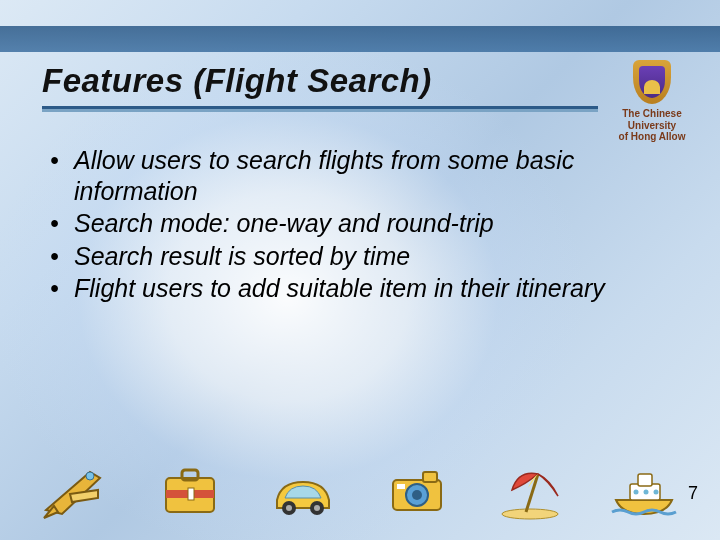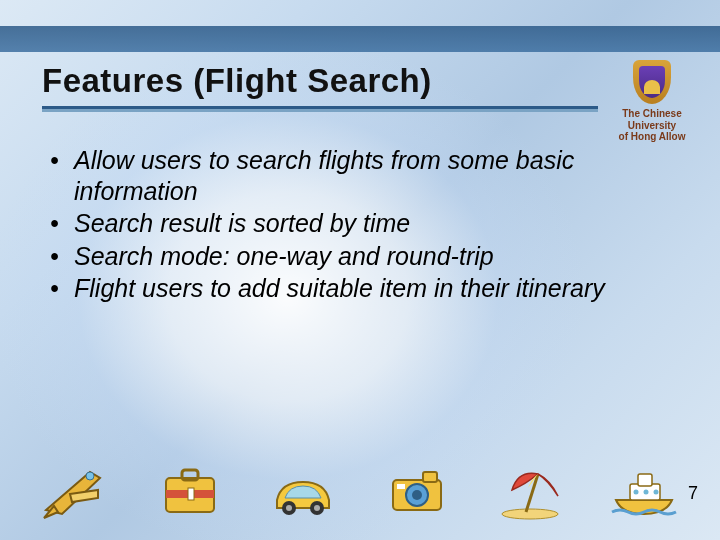--- a/index.html
+++ b/index.html
@@ -10,21 +10,21 @@
     background:
       radial-gradient(ellipse 300px 260px at 40% 55%, rgba(255,255,255,0.95) 0%, rgba(255,255,255,0.6) 40%, rgba(200,220,245,0.3) 70%, rgba(180,205,235,0.0) 100%),
       linear-gradient(135deg, #dce9f5 0%, #c7dbef 25%, #b0c9e3 50%, #c8dbee 75%, #dbe8f4 100%);
   }
   .topstripe {
     position: absolute; top: 26px; left: 0; right: 0; height: 26px;
     background: linear-gradient(#2c5a88, #3d6fa0);
     opacity: 0.85;
   }
   .titlewrap {
-    position: absolute; top: 62px; left: 42px; right: 122px;
+    position: absolute; top: 62px; left: 42px; right: 122px; font-style: italic;
   }
   .title {
     font-size: 33px;
     font-weight: 900;
     color: #111;
     letter-spacing: 0.5px;
     padding-bottom: 6px;
   }
   .title-underline {
     height: 3px; background: #2c5a88; width: 100%;
@@ -88,22 +88,22 @@
 
   <div class="logo">
     <div class="logo-badge"></div>
     <div class="logo-text">The Chinese University</div>
     <div class="logo-text">of Hong Allow</div>
   </div>
 
   <div class="content">
     <ul>
       <li>Allow users to search flights from some basic information</li>
+      <li>Search mode: one-way and round-trip</li>
       <li>Search result is sorted by time</li>
-      <li>Search mode: one-way and round-trip</li>
       <li>Flight users to add suitable item in their itinerary</li>
     </ul>
   </div>
 
   <div class="icons-row">
     <div class="ico">
       <svg viewBox="0 0 72 60">
         <polygon points="6,50 50,12 60,18 22,54" fill="#e8b53a" stroke="#7a5a12" stroke-width="2"></polygon>
         <polygon points="30,34 58,30 58,38 32,42" fill="#f2cf6a" stroke="#7a5a12" stroke-width="2"></polygon>
         <polygon points="14,46 4,58 18,52" fill="#e8b53a" stroke="#7a5a12" stroke-width="2"></polygon>

